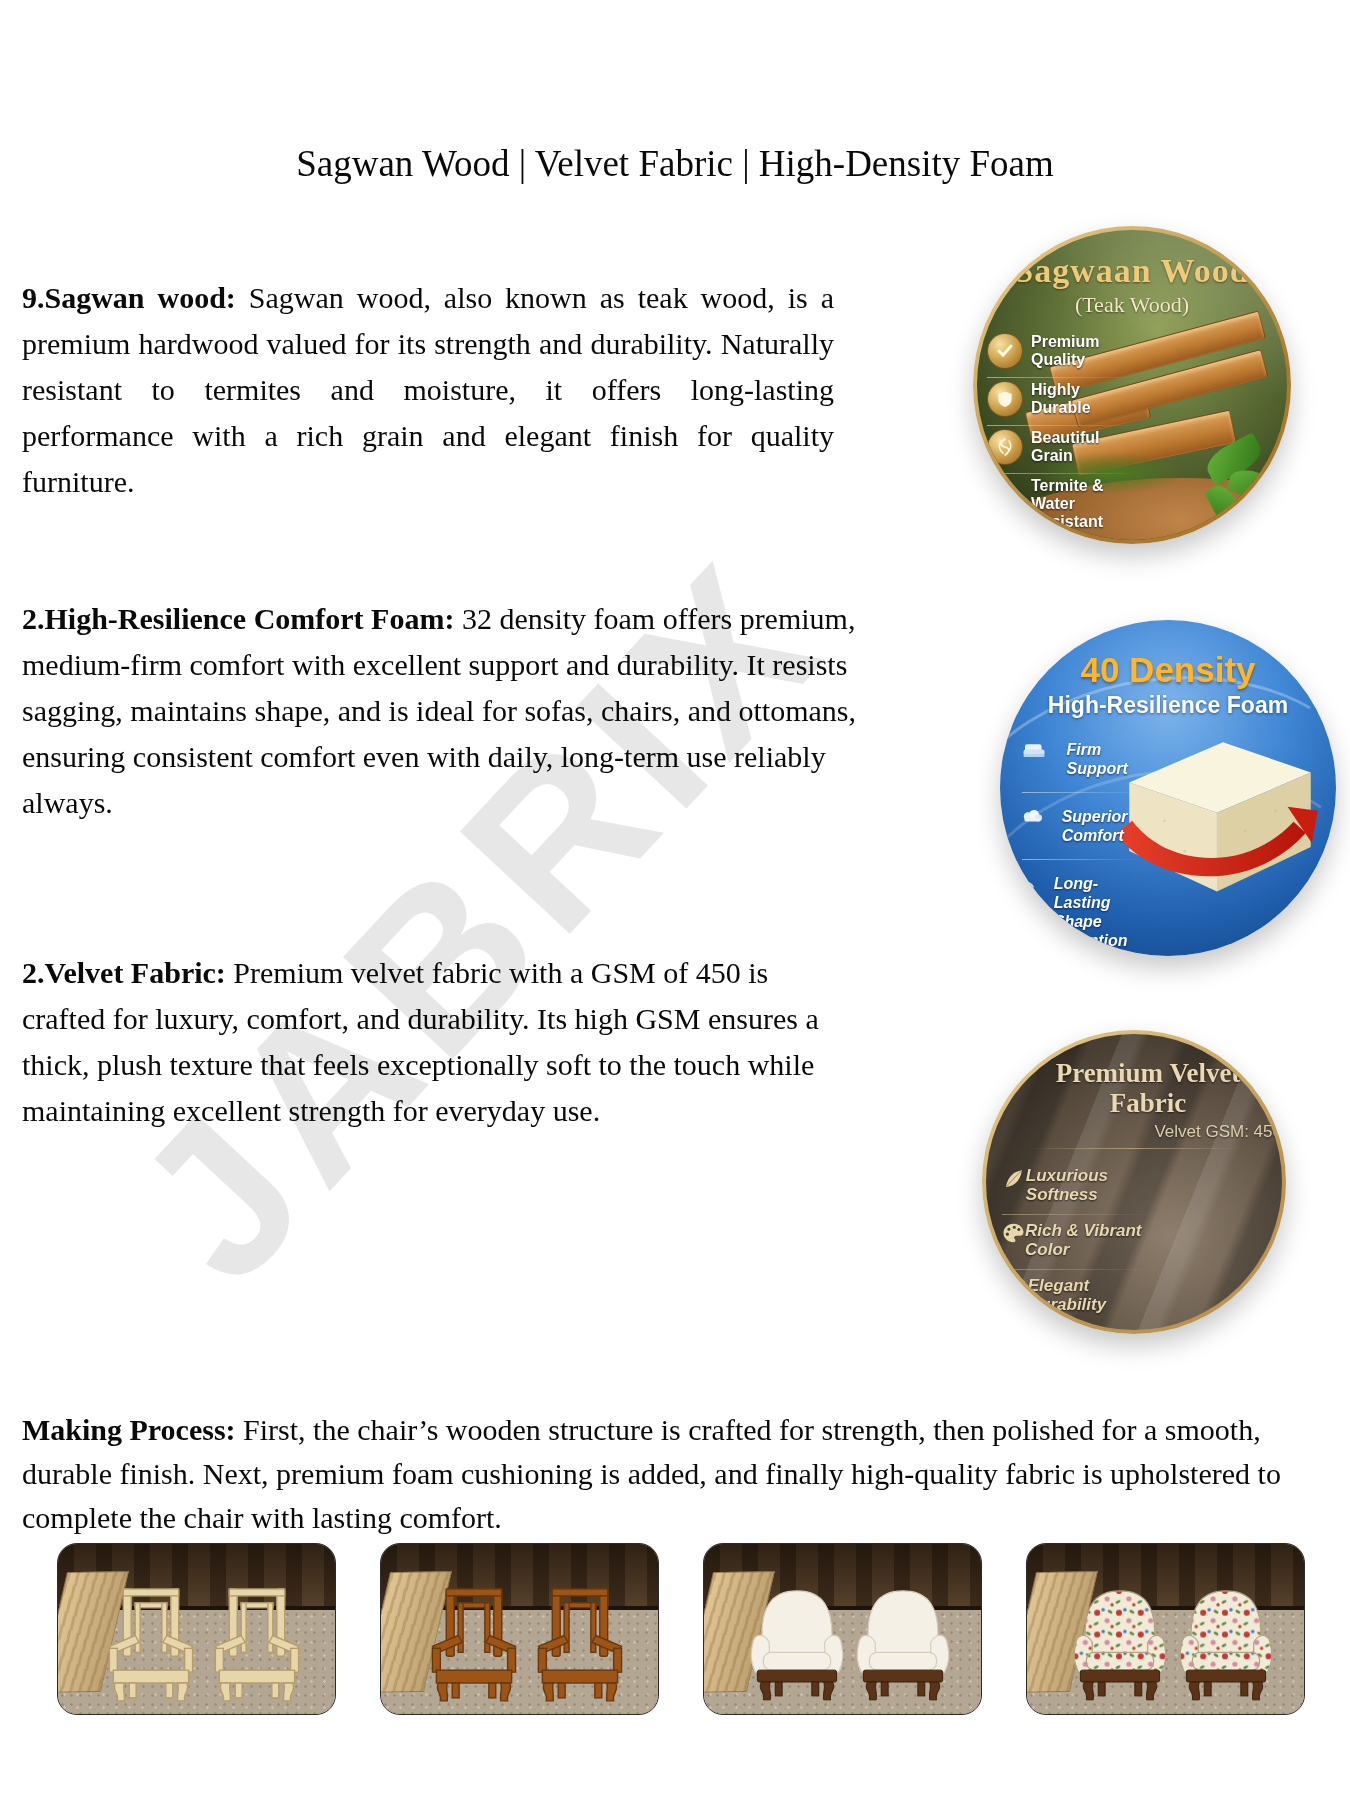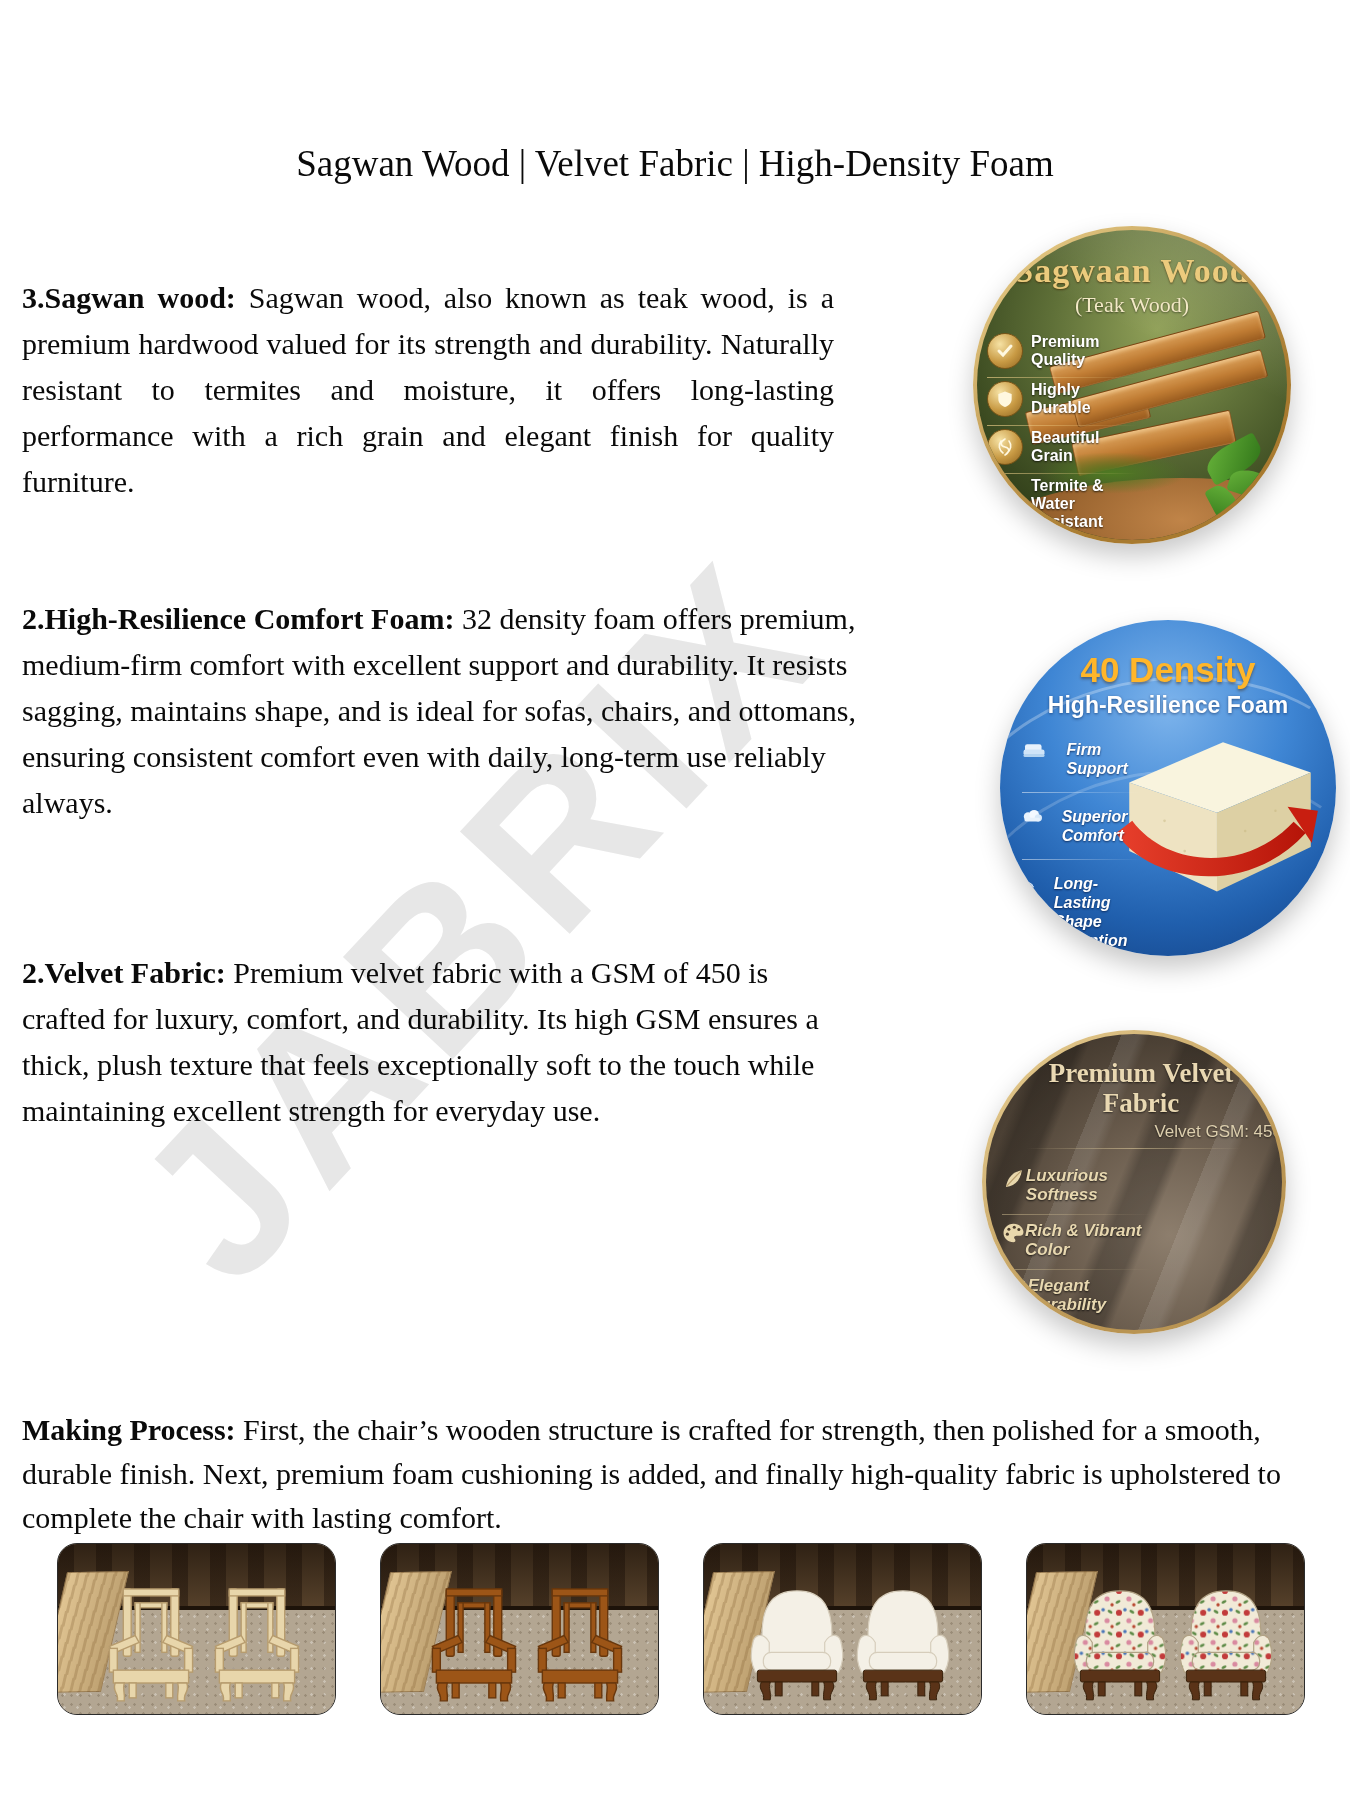--- a/index.html
+++ b/index.html
@@ -82,21 +82,21 @@
     font-size:16px;line-height:19px;color:#fff;text-shadow:0 1px 2px rgba(0,20,60,.7);padding-top:4px;}
   .fline{height:1px;background:linear-gradient(90deg,rgba(255,255,255,.5),rgba(255,255,255,0));margin:0 0 10px;}
   .foam-block{position:absolute;right:0px;top:100px;width:232px;z-index:2;}
   
   #velvet-card{left:982px;top:1030px;width:304px;height:304px;
     background:linear-gradient(140deg,#e8cf94,#b99452 70%);
     box-shadow:0 12px 26px rgba(0,0,0,.22);}
   #velvet-card .inner{background:
     repeating-linear-gradient(112deg,rgba(255,255,255,.10) 0 16px,rgba(255,255,255,0) 26px 52px,rgba(0,0,0,.24) 64px 90px,rgba(0,0,0,0) 100px 126px),
     radial-gradient(circle at 62% 68%,#8d7e6d 0%,#6a5c4d 40%,#4b4034 72%,#332b23 100%);}
-  .velvet-title{position:absolute;top:24px;left:7px;width:100%;text-align:center;
+  .velvet-title{position:absolute;top:24px;left:14px;width:100%;text-align:center;
     font-family:"Liberation Serif",serif;font-weight:bold;font-size:27px;line-height:30px;color:#e9d8b2;
     text-shadow:0 1px 2px rgba(0,0,0,.6);}
   .velvet-title span{display:inline-block;width:190px;}
   .velvet-sub{position:absolute;top:88px;left:0;width:100%;text-align:right;
     font-family:"Liberation Sans",sans-serif;font-size:17px;color:#ddcfae;text-shadow:0 1px 2px rgba(0,0,0,.6);}
   .vline{position:absolute;left:40px;right:40px;top:114px;height:1px;
     background:linear-gradient(90deg,rgba(230,210,160,0),rgba(230,210,160,.55),rgba(230,210,160,0));}
   .velvet-badges{position:absolute;left:16px;top:126px;width:150px;}
   .vbadge{display:flex;align-items:flex-start;gap:0;margin-bottom:6px;padding:4px 0;}
   .vbadge-label{font-family:"Liberation Sans",sans-serif;font-weight:bold;font-style:italic;
@@ -148,21 +148,21 @@
     </linearGradient>
   </defs>
 </svg>
 
 <div class="page">
 
   <div class="watermark">JABRIX</div>
 
   <h2 class="subtitle">Sagwan Wood | Velvet Fabric | High-Density Foam</h2>
 
-  <p class="txt" id="sec-wood-text"><b>3.Sagwan wood:</b><span> Sagwan wood, also known as teak wood, is a premium hardwood valued for its strength and durability. Naturally resistant to termites and moisture, it offers long-lasting performance with a rich grain and elegant finish for quality furniture.</span></p>
+  <p class="txt" id="sec-wood-text"><b>9.Sagwan wood:</b><span> Sagwan wood, also known as teak wood, is a premium hardwood valued for its strength and durability. Naturally resistant to termites and moisture, it offers long-lasting performance with a rich grain and elegant finish for quality furniture.</span></p>
 
   <div class="card" id="wood-card">
     <div class="inner">
       <div class="planks">
         <div class="stump"></div>
         <div class="plank p3"></div>
         <div class="plank p1"></div>
         <div class="plank p2"></div>
         <div class="plank p4"></div>
         <div class="leaf lf1"></div>

